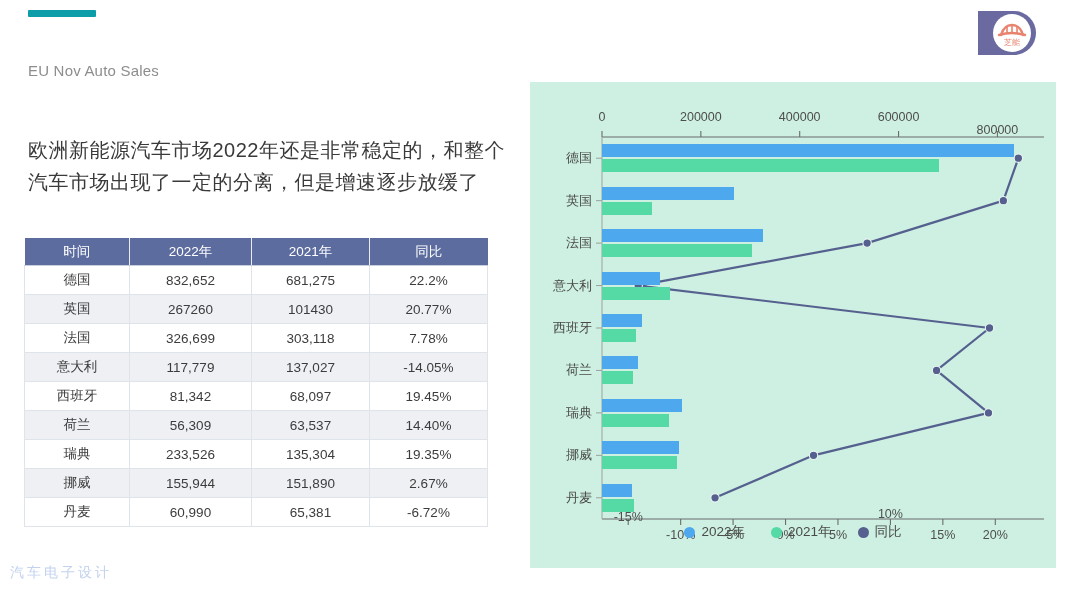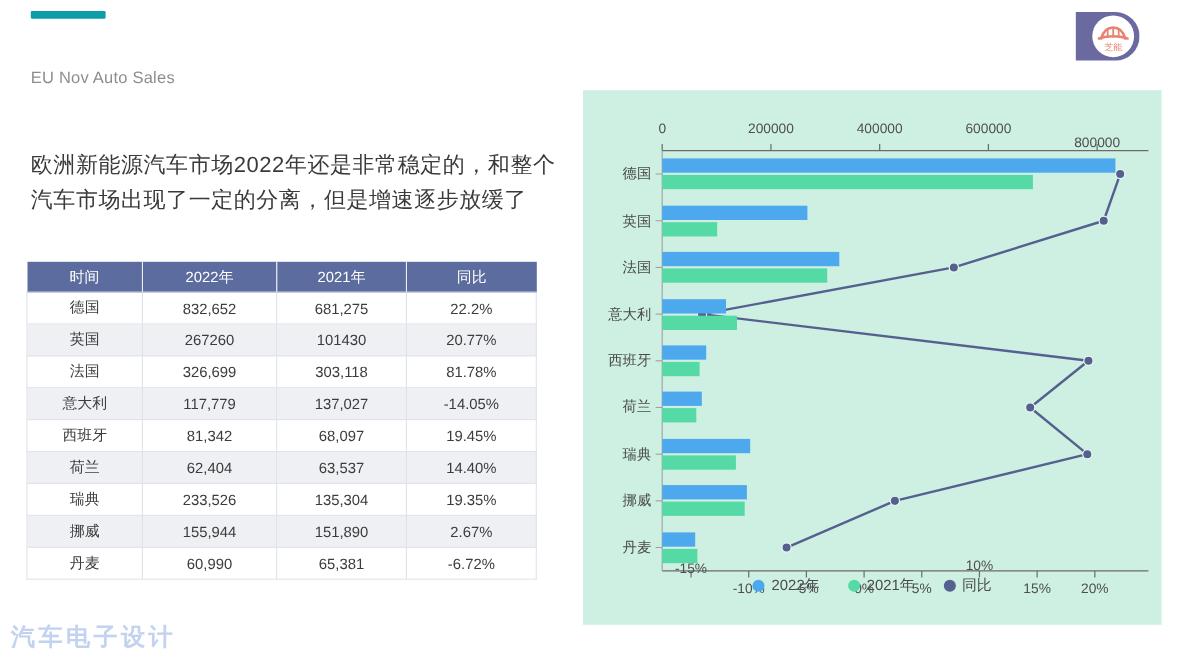--- a/index.html
+++ b/index.html
@@ -45,21 +45,21 @@
   }
   #data-table tbody tr:nth-child(odd) td{background:#ffffff;}
   #data-table tbody tr:nth-child(even) td{background:#eef0f4;}
   #data-table colgroup col.c0{width:105px;}
   #data-table colgroup col.c1{width:122px;}
   #data-table colgroup col.c2{width:118px;}
   #data-table colgroup col.c3{width:118px;}
   
   #watermark{
     position:absolute;left:10px;top:564px;
-    font-size:22px;color:#c3d2ef;letter-spacing:3px;font-weight:bold;
+    font-size:14px;color:#c3d2ef;letter-spacing:3px;
   }
   
   #logo{
     position:absolute;left:974px;top:7px;width:62px;height:62px;
   }
   
   #chart-panel{
     position:absolute;left:530px;top:82px;width:526px;height:486px;
     background:#cdf0e2;
   }
@@ -118,37 +118,37 @@
         <tr>
           <td>英国</td>
           <td>267260</td>
           <td>101430</td>
           <td>20.77%</td>
         </tr>
         <tr>
           <td>法国</td>
           <td>326,699</td>
           <td>303,118</td>
-          <td>81.78%</td>
+          <td>7.78%</td>
         </tr>
         <tr>
           <td>意大利</td>
           <td>117,779</td>
           <td>137,027</td>
           <td>-14.05%</td>
         </tr>
         <tr>
           <td>西班牙</td>
           <td>81,342</td>
           <td>68,097</td>
           <td>19.45%</td>
         </tr>
         <tr>
           <td>荷兰</td>
-          <td>62,404</td>
+          <td>56,309</td>
           <td>63,537</td>
           <td>14.40%</td>
         </tr>
         <tr>
           <td>瑞典</td>
           <td>233,526</td>
           <td>135,304</td>
           <td>19.35%</td>
         </tr>
         <tr>

